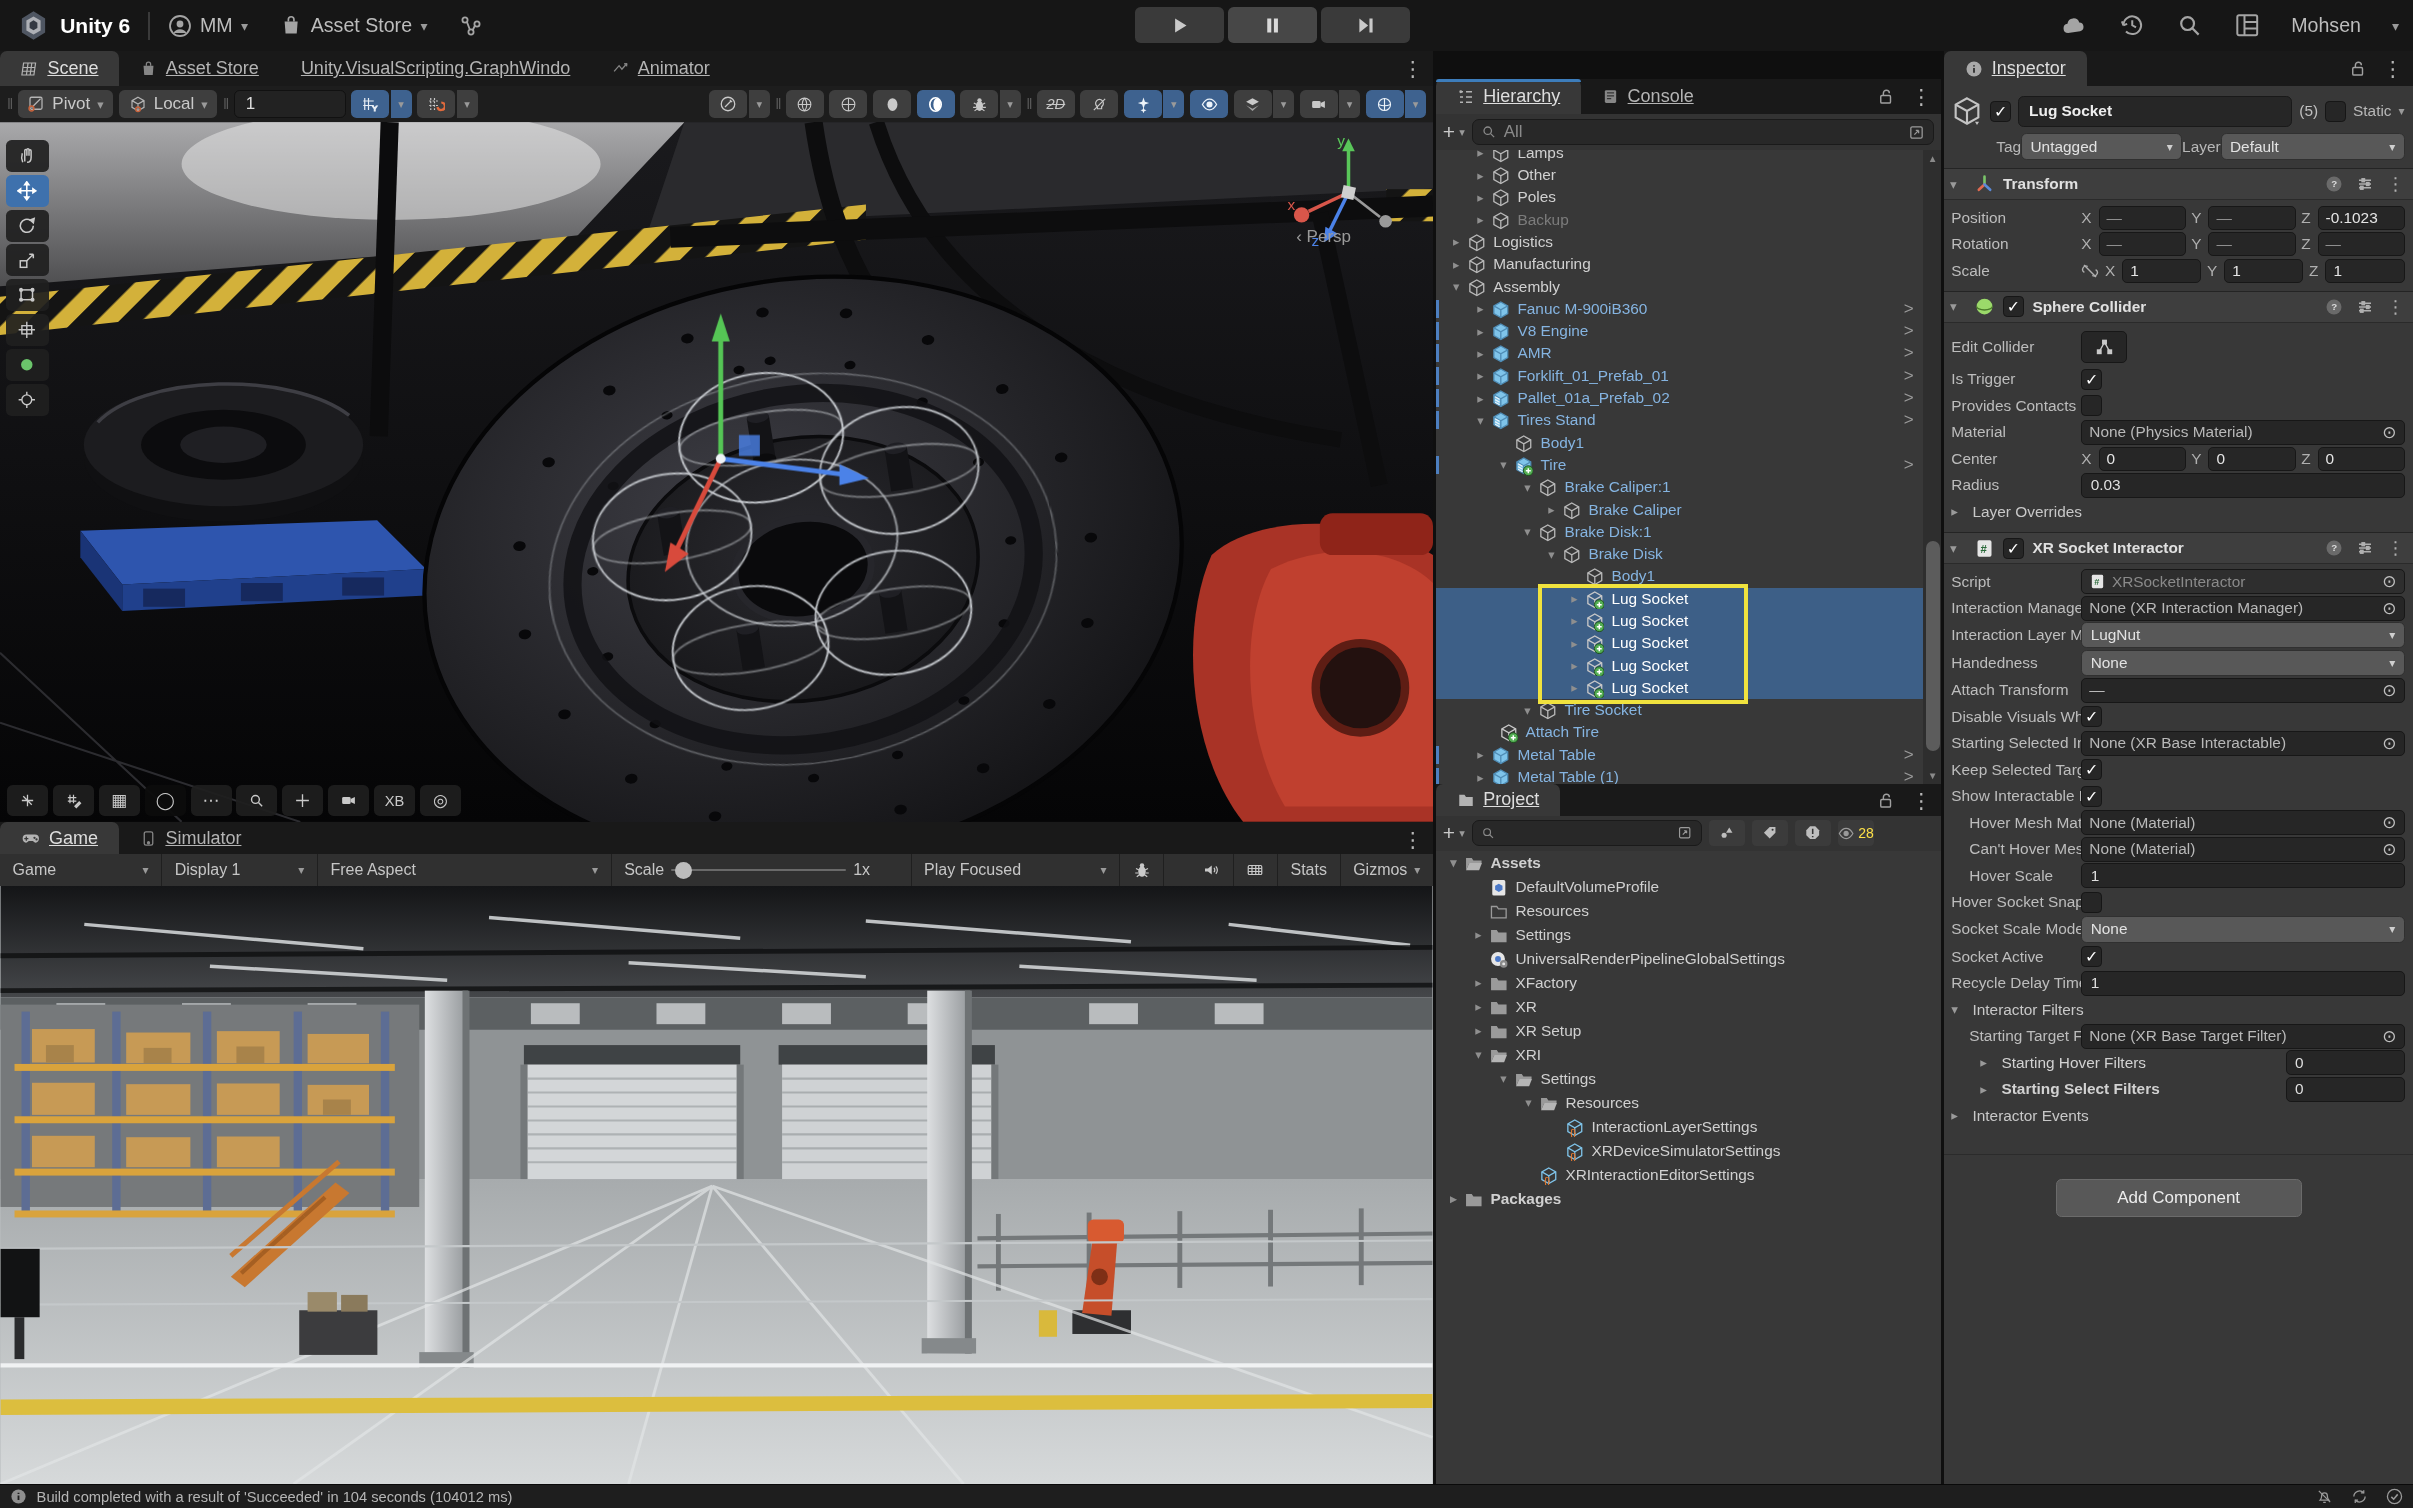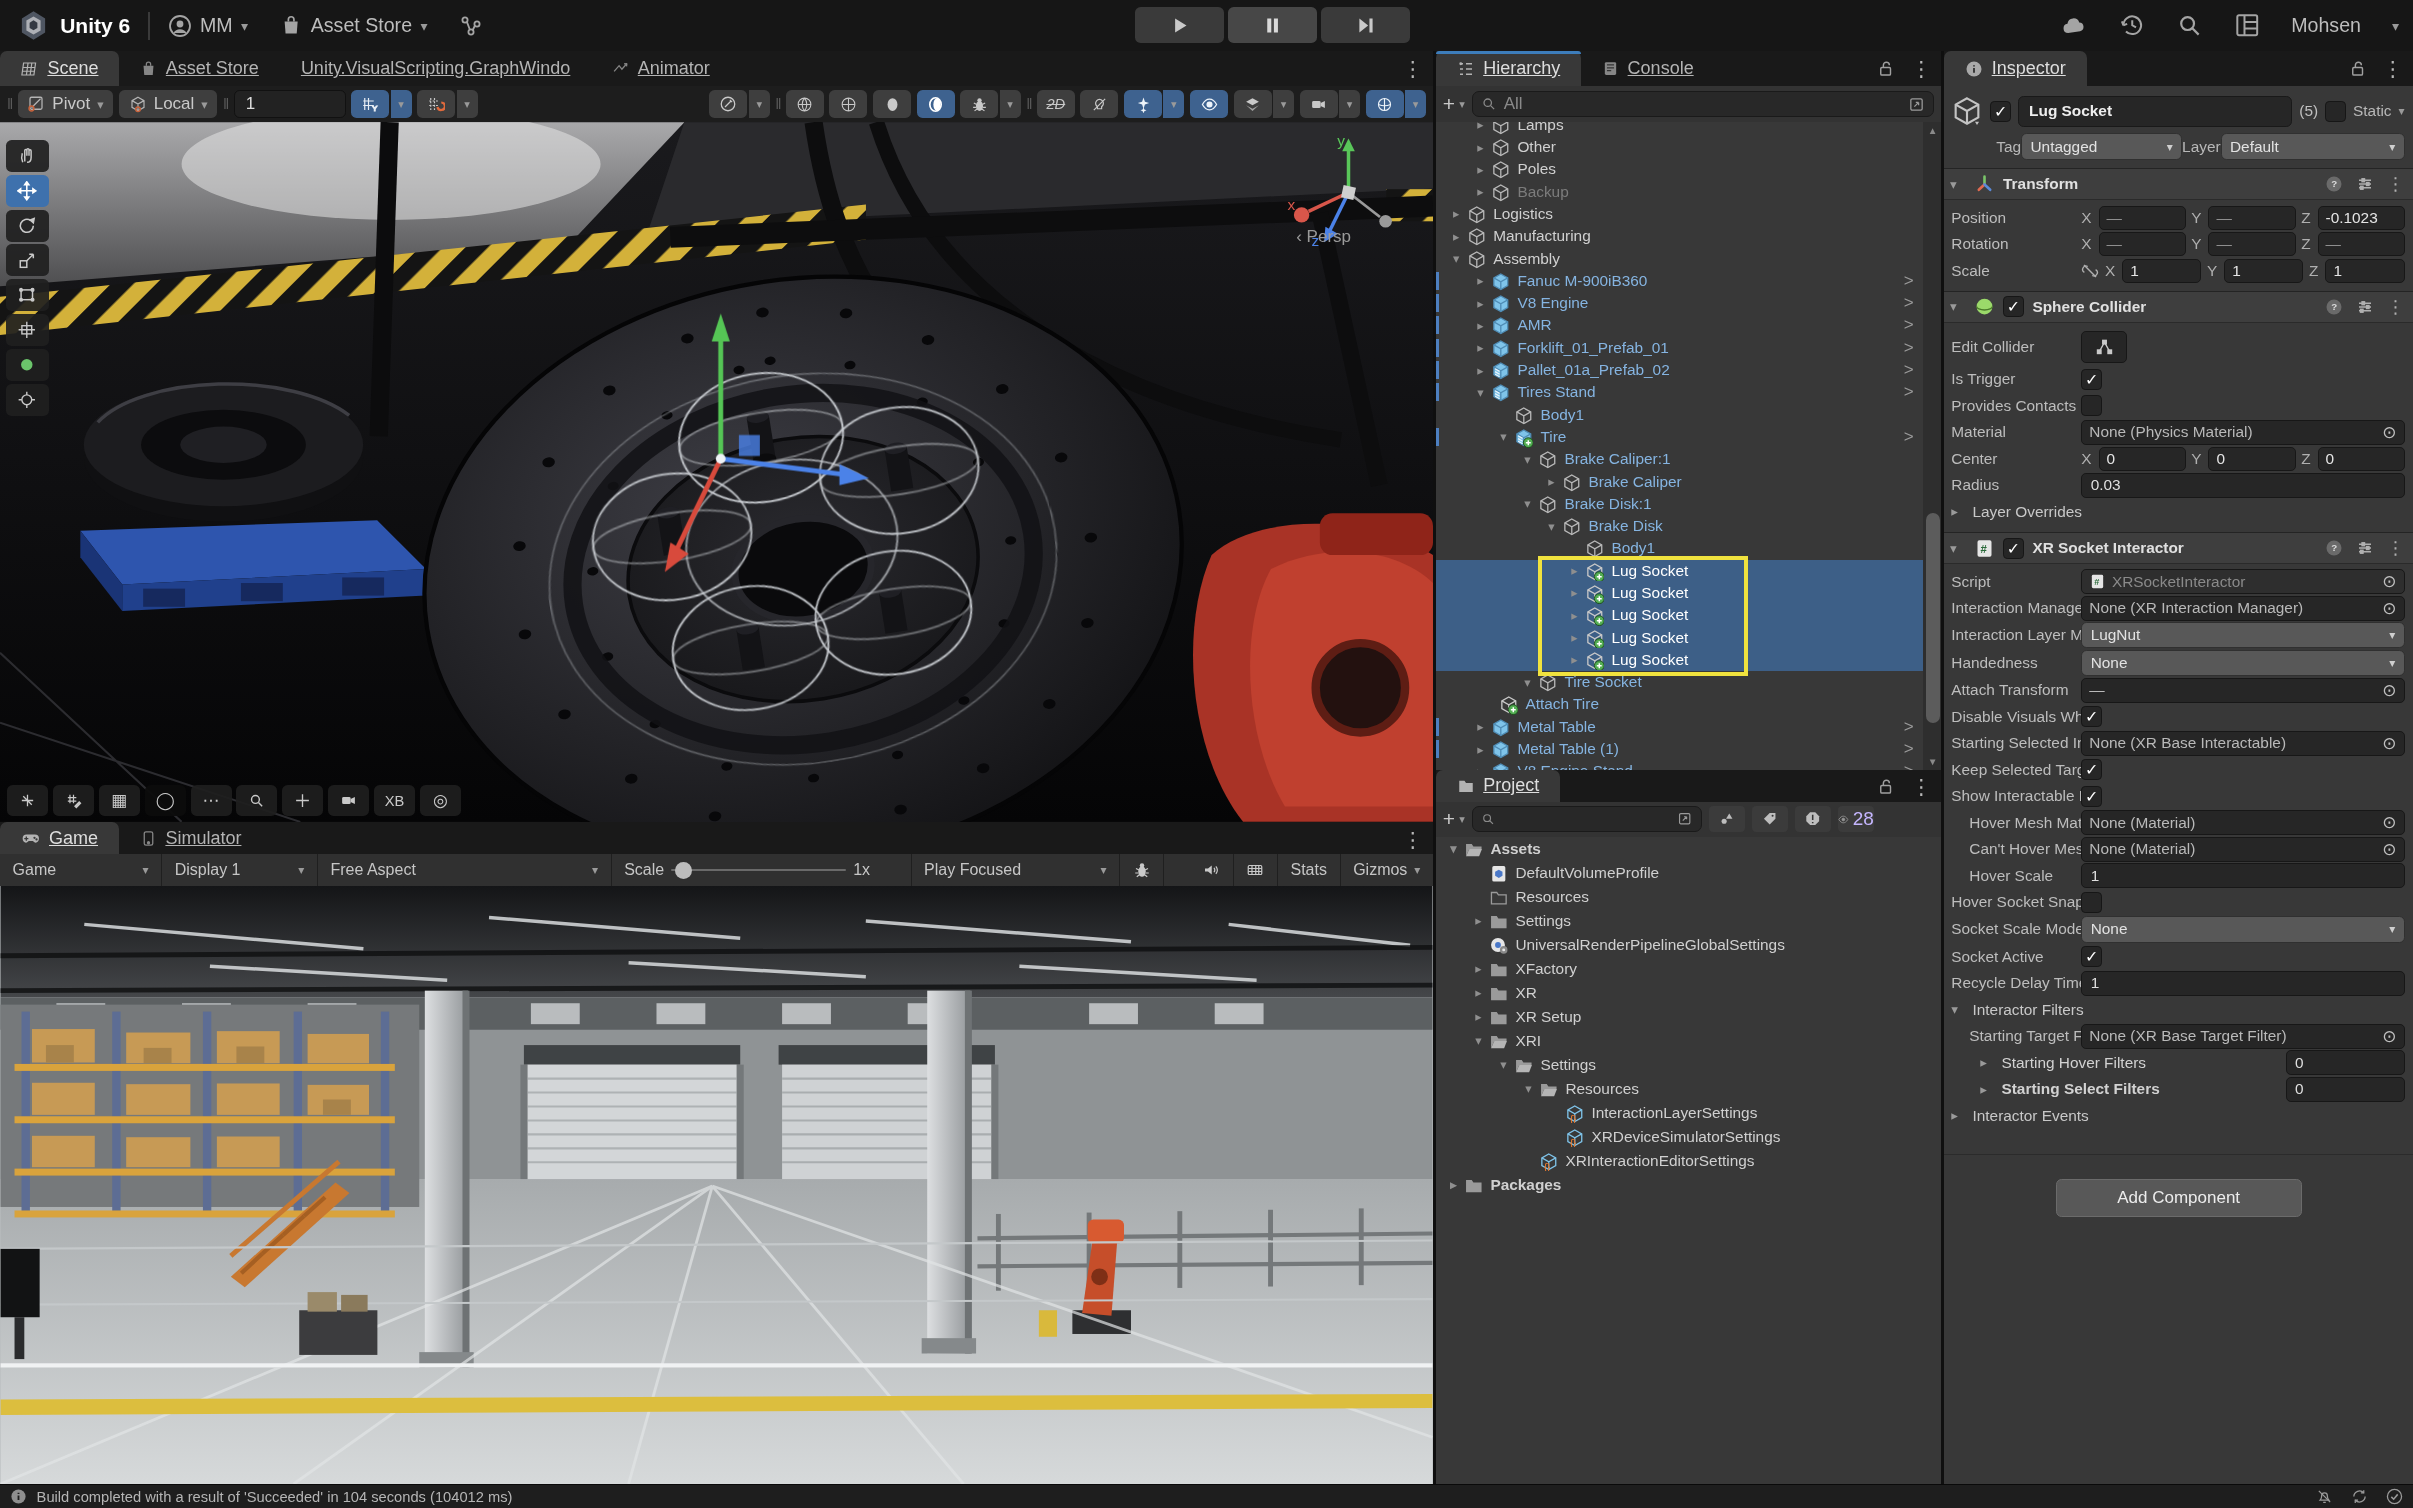--- a/index.html
+++ b/index.html
@@ -15,21 +15,21 @@
   .tb-item { display:flex; align-items:center; gap:8.4px; font-size:19.6px; color:#bdbdbd; margin-right:32px; }
   .tb-car { font-size:14px; color:#9a9a9a; }
   .playctr { position:absolute; left:1135px; top:7px; display:flex; gap:4.2px; }
   .playbtn { width:89px; height:36px; background:#3a3a3a; border-radius:5.6px; display:flex; align-items:center; justify-content:center; }
   .playbtn.mid { background:#474747; }
   .tb-right { position:absolute; right:14px; top:0; height:51px; display:flex; align-items:center; gap:31px; font-size:19.6px; color:#bdbdbd; }
 
   
   .main { flex:1 1 auto; display:flex; gap:2.8px; min-height:0; }
   .col-left { width:1433px; display:flex; flex-direction:column; }
-  .col-mid { width:506px; display:flex; flex-direction:column; }
+  .col-mid { width:506px; display:flex; flex-direction:column;margin-top:28px; }
   .col-right{ width:469px; display:flex; flex-direction:column; }
 
   
   .tabstrip { height:35px; background:#191919; display:flex; align-items:flex-end; flex:0 0 auto; position:relative; }
   .tab { height:35px; display:flex; align-items:center; gap:8.4px; padding:0 21px; font-size:18px; color:#b4b4b4; position:relative;text-decoration:underline; }
   .tab.active { background:#383838; border-radius:7px 7px 0 0; color:#dedede; }
   .tab.focusbar::after{ content:""; position:absolute; left:0; top:0; right:0; height:2.8px; background:#3d7dbb; border-radius:7px 7px 0 0;}
   .strip-icons { position:absolute; right:9.8px; top:0; height:35px; display:flex; align-items:center; gap:15.4px; color:#b8b8b8; font-size:21px; }
   .tabicon { opacity:.85; display:flex; }
 
@@ -64,21 +64,21 @@
   .slider-track { width:175px; height:2.8px; background:#6a6a6a; border-radius:1.4px; position:relative;}
   .slider-knob { position:absolute; left:4.2px; top:-7px; width:17px; height:17px; border-radius:50%; background:#bdbdbd;}
   .gspacer { flex:1; border-right:none;}
 
   
   .panel-toolbar { height:36px; background:#333; display:flex; align-items:center; gap:7px; padding:0 7px; flex:0 0 auto;}
   .plus { display:flex; align-items:center; gap:4.2px; color:#c9c9c9; font-size:21px;}
   .plus .car{font-size:11.2px;color:#9a9a9a;}
   .searchbox { flex:1; height:26.5px; background:#282828; border:0.7px solid #1a1a1a; border-radius:7px; display:flex; align-items:center; gap:7px; padding:0 8.4px; color:#8a8a8a; font-size:17px;}
   .searchbox .winico{ margin-left:auto; }
-  .ptool-ic { width:36px; height:26.5px; background:#3b3b3b; border-radius:4.2px; display:flex; align-items:center; justify-content:center; gap:4.2px; color:#c4b5fd; font-size:19px; }
+  .ptool-ic { width:36px; height:26.5px; background:#3b3b3b; border-radius:4.2px; display:flex; align-items:center; justify-content:center; gap:4.2px; color:#fde047; font-size:14px; }
   .tree { flex:1 1 auto; background:#383838; position:relative; overflow:hidden; }
   .treerows { position:absolute; left:0; right:18px; top:0; }
   .trow { height:22.3px; display:flex; align-items:center; font-size:15.4px; position:relative; color:#d0d0d0; white-space:nowrap;}
   .trow.sel { background:#3d5f87; color:#fff; }
   .trow .bar { position:absolute; left:0; top:2.1px; bottom:2.1px; width:3.5px; background:#4d7fc0; }
   .trow .tri { width:21px; text-align:center; color:#8f8f8f; font-size:12.6px; flex:0 0 auto;}
   .trow .ticon { width:21px; height:18px; flex:0 0 auto; margin-right:5.6px; display:flex;}
   .trow.link { color:#85b4e1; }
   .trow.dim { color:#7c7c7c; }
   .trow .parrow { position:absolute; right:9.8px; color:#9a9a9a; font-size:17px; }

